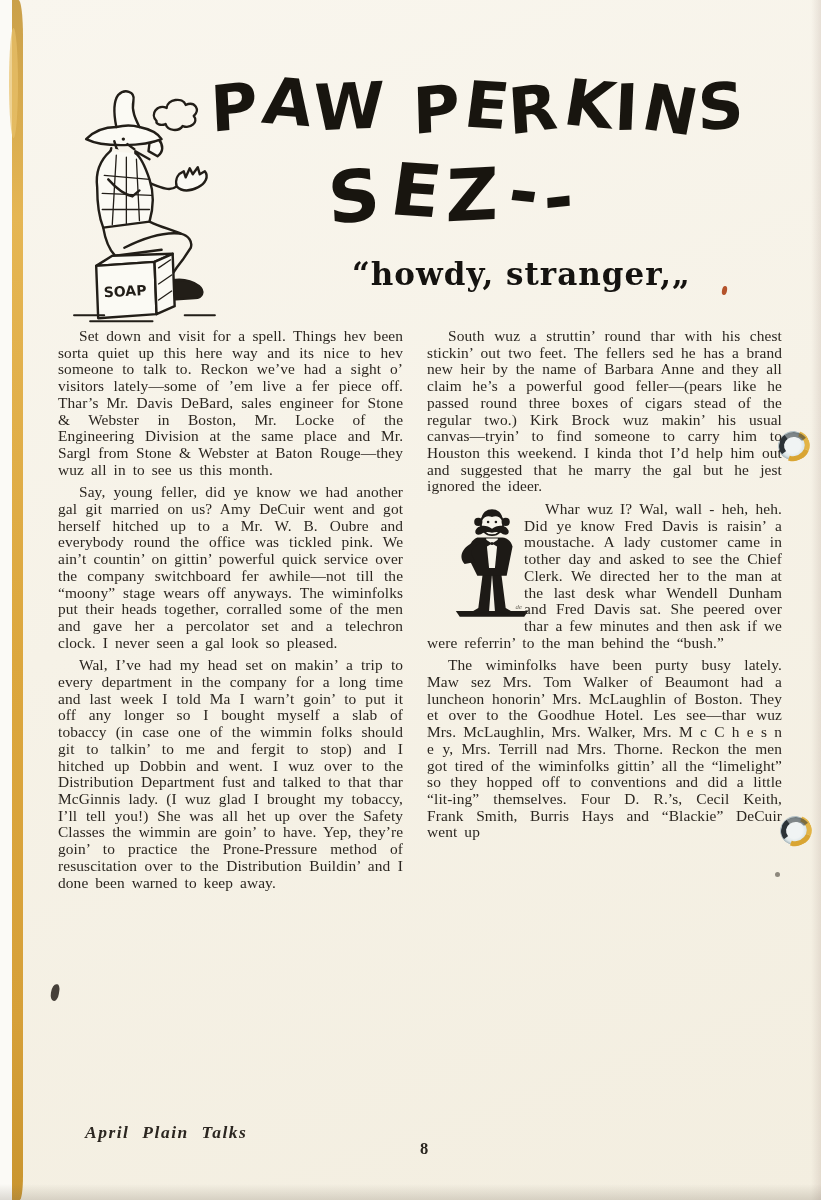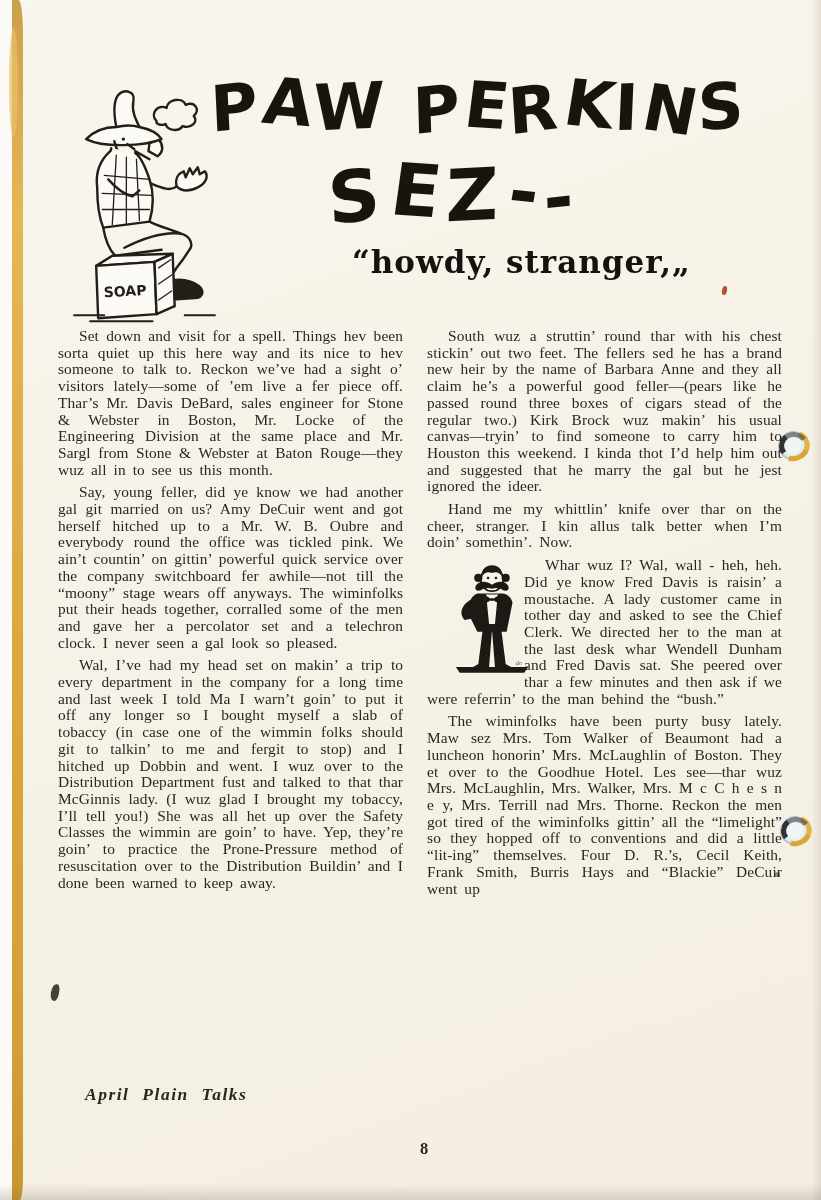--- a/index.html
+++ b/index.html
@@ -35,32 +35,32 @@
   .speck-ink{position:absolute;left:51px;top:984px;width:8px;height:17px;background:#46403a;
     border-radius:60% 40% 50% 50%;transform:rotate(9deg);}
   .speck-gray{position:absolute;left:775px;top:872px;width:5px;height:5px;background:#8d887d;border-radius:50%;}
   
   .title1{position:absolute;left:212px;top:70px;width:600px;color:#18150f;
     font-family:"DejaVu Sans",sans-serif;font-weight:900;font-size:64px;letter-spacing:3px;
     transform:skewX(-4deg) rotate(.4deg);white-space:nowrap;}
   .title2{position:absolute;left:330px;top:152px;color:#18150f;
     font-family:"DejaVu Sans",sans-serif;font-weight:900;font-size:72px;letter-spacing:8px;
     transform:skewX(-4deg);white-space:nowrap;}
-  .subtitle{position:absolute;left:352px;top:244px;color:#151310;
+  .subtitle{position:absolute;left:352px;top:256px;color:#151310;
     font-family:"DejaVu Serif",serif;font-weight:bold;font-size:31px;letter-spacing:1px;white-space:nowrap;}
   .paw-illo{position:absolute;left:66px;top:86px;width:166px;height:238px;}
   
   .columns{position:absolute;left:58px;top:328px;width:724px;display:flex;gap:24px;}
   .col-left{width:350px;}
   .col-right{width:360px;}
   .para{margin:0 0 6px 0;font-size:15.4px;line-height:16.7px;text-align:justify;
     text-indent:21px;word-spacing:3px;letter-spacing:.1px;}
   .figure-wrap{float:left;width:88px;height:120px;margin:3px 9px 1px 0;}
   
-  .footer-mag{position:absolute;left:85px;top:1084px;font-style:italic;font-weight:bold;
+  .footer-mag{position:absolute;left:85px;top:1122px;font-style:italic;font-weight:bold;
     font-size:17.5px;letter-spacing:1.5px;word-spacing:7px;color:#2b2620;}
   .footer-page{position:absolute;left:420px;top:1139px;font-weight:bold;font-size:16.5px;color:#2b2620;}
 </style>
 </head>
 <body>
 
 <div class="page">
 
   <div class="edge-white"></div>
   <div class="edge-yellow"></div>
@@ -125,21 +125,20 @@
 
   <div class="columns">
     <div class="col-left">
         <p class="para">Set down and visit for a spell. Things hev been sorta quiet up this here way and its nice to hev someone to talk to. Reckon we’ve had a sight o’ visitors lately—some of ’em live a fer piece off. Thar’s Mr. Davis DeBard, sales engineer for Stone &amp; Webster in Boston, Mr. Locke of the Engineering Division at the same place and Mr. Sargl from Stone &amp; Webster at Baton Rouge—they wuz all in to see us this month.</p>
         <p class="para">Say, young feller, did ye know we had another gal git married on us? Amy DeCuir went and got herself hitched up to a Mr. W. B. Oubre and everybody round the office was tickled pink.  We ain’t countin’ on gittin’ powerful quick service over the company switchboard fer awhile—not till the “moony” stage wears off anyways. The wiminfolks put their heads together, corralled some of the men and gave her a percolator set and a telechron clock.  I never seen a gal look so pleased.</p>
         <p class="para">Wal, I’ve had my head set on makin’ a trip to every department in the company for a long time and last week I told Ma I warn’t goin’ to put it off any longer so I bought myself a slab of tobaccy (in case one of the wimmin folks should git to talkin’ to me and fergit to stop) and I hitched up Dobbin and went.  I wuz over to the Distribution Department fust and talked to that thar McGinnis lady. (I wuz glad I brought my tobaccy, I’ll tell you!) She was all het up over the Safety Classes the wimmin are goin’ to have.  Yep, they’re goin’ to practice the Prone-Pressure method of resuscitation over to the Distribution Buildin’ and I done been warned to keep away.</p>
       </div>
     <div class="col-right">
       <div>
           <p class="para">South wuz a struttin’ round thar with his chest stickin’ out two feet.  The fellers sed he has a brand new heir by the name of Barbara Anne and they all claim he’s a powerful good feller—(pears like he passed round three boxes of cigars stead of the regular two.)  Kirk Brock wuz makin’ his usual canvas—tryin’ to find someone to carry him to Houston this weekend. I kinda thot I’d help him out and suggested that he marry the gal but he jest ignored the ideer.</p>
-          <p class="para">Hand me my whittlin’ knife over thar on the cheer, stranger.  I kin allus talk better when I’m doin’ somethin’.  Now.</p>
         </div>
       <p class="para">
         <span class="figure-wrap">
           <svg viewBox="0 0 90 120" width="88" height="120">
             <g fill="#1d1a16">
               <path d="M8,108 L82,108 L78,114 L12,114 z"></path>
               <path d="M36,66 L31,105 L24,109 L26,112 L42,108 L45,70 z"></path>
               <path d="M54,66 L59,105 L66,109 L64,112 L48,108 L45,70 z"></path>
               <path d="M30,33 C22,36 20,46 22,56 L30,72 L60,72 L66,42 C64,35 58,32 54,33 z"></path>
               <path d="M28,37 C15,42 10,52 17,60 L28,58 L25,52 C22,47 26,41 33,39 z"></path>

